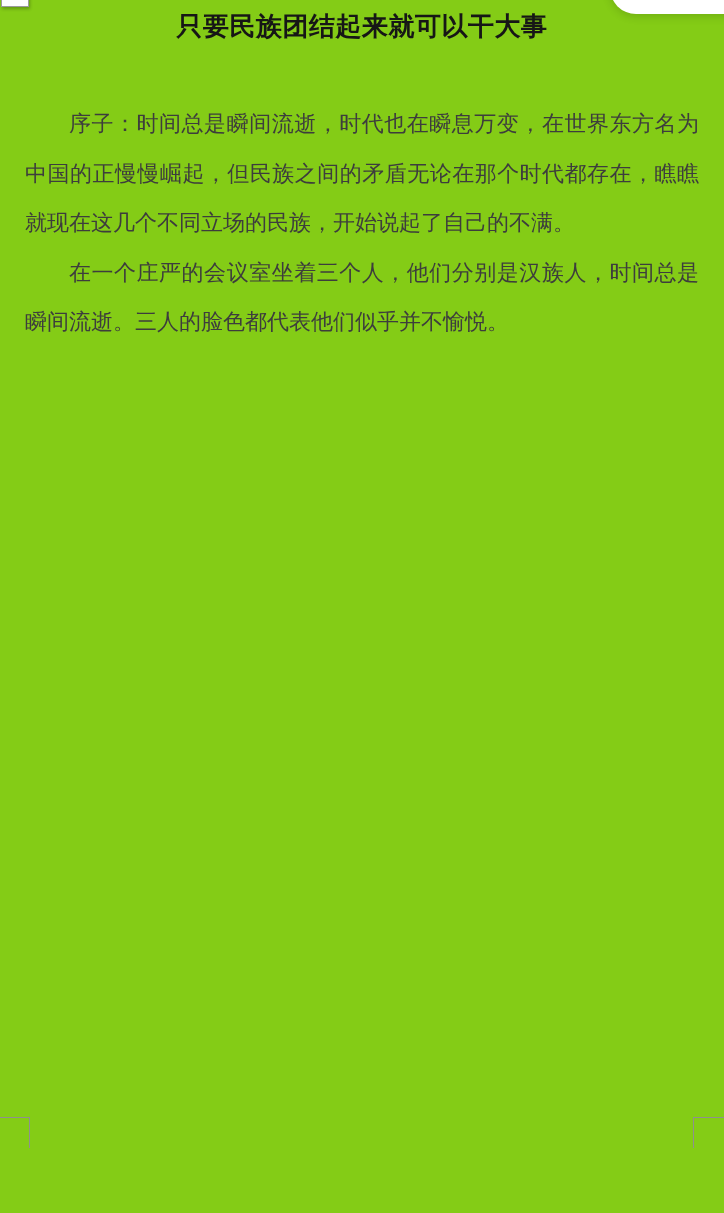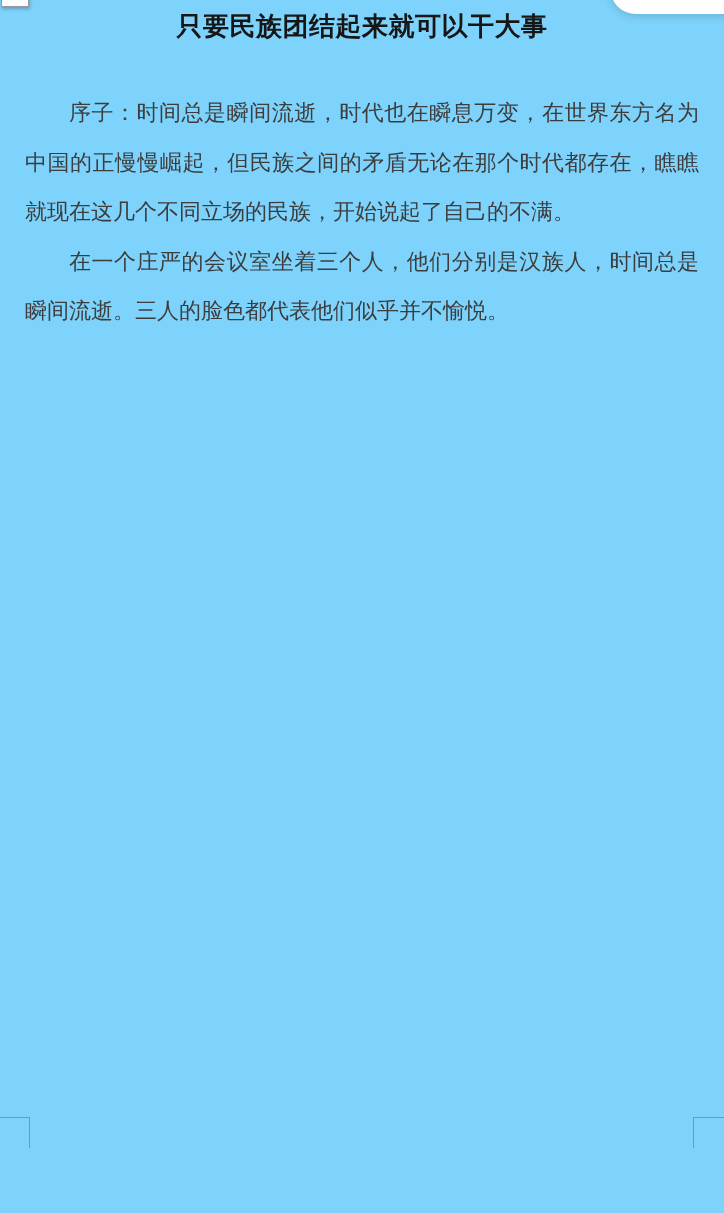--- a/index.html
+++ b/index.html
@@ -4,21 +4,21 @@
 <style>
   html, body {
     margin: 0;
     padding: 0;
     background: #ffffff;
   }
   .page {
     position: relative;
     width: 724px;
     height: 1213px;
-    background: #7dd3fc;
+    background: #84cc16;
     overflow: hidden;
     font-family: "Liberation Sans", "DejaVu Sans", sans-serif;
   }
   
   .topleft-box {
     position: absolute;
     left: 1px;
     top: -9px;
     width: 26px;
     height: 14px;
@@ -45,21 +45,21 @@
     margin: 0;
     text-align: center;
     font-size: 26px;
     line-height: 36px;
     font-weight: 700;
     color: #161616;
     letter-spacing: 0.5px;
   }
   .body-text {
     position: absolute;
-    top: 88px;
+    top: 99px;
     left: 25px;
     width: 674px;
     font-size: 22px;
     line-height: 49.5px;
     text-align: justify;
     color: #3d3d3d;
   }
   .body-text p {
     margin: 0;
     padding: 0;

